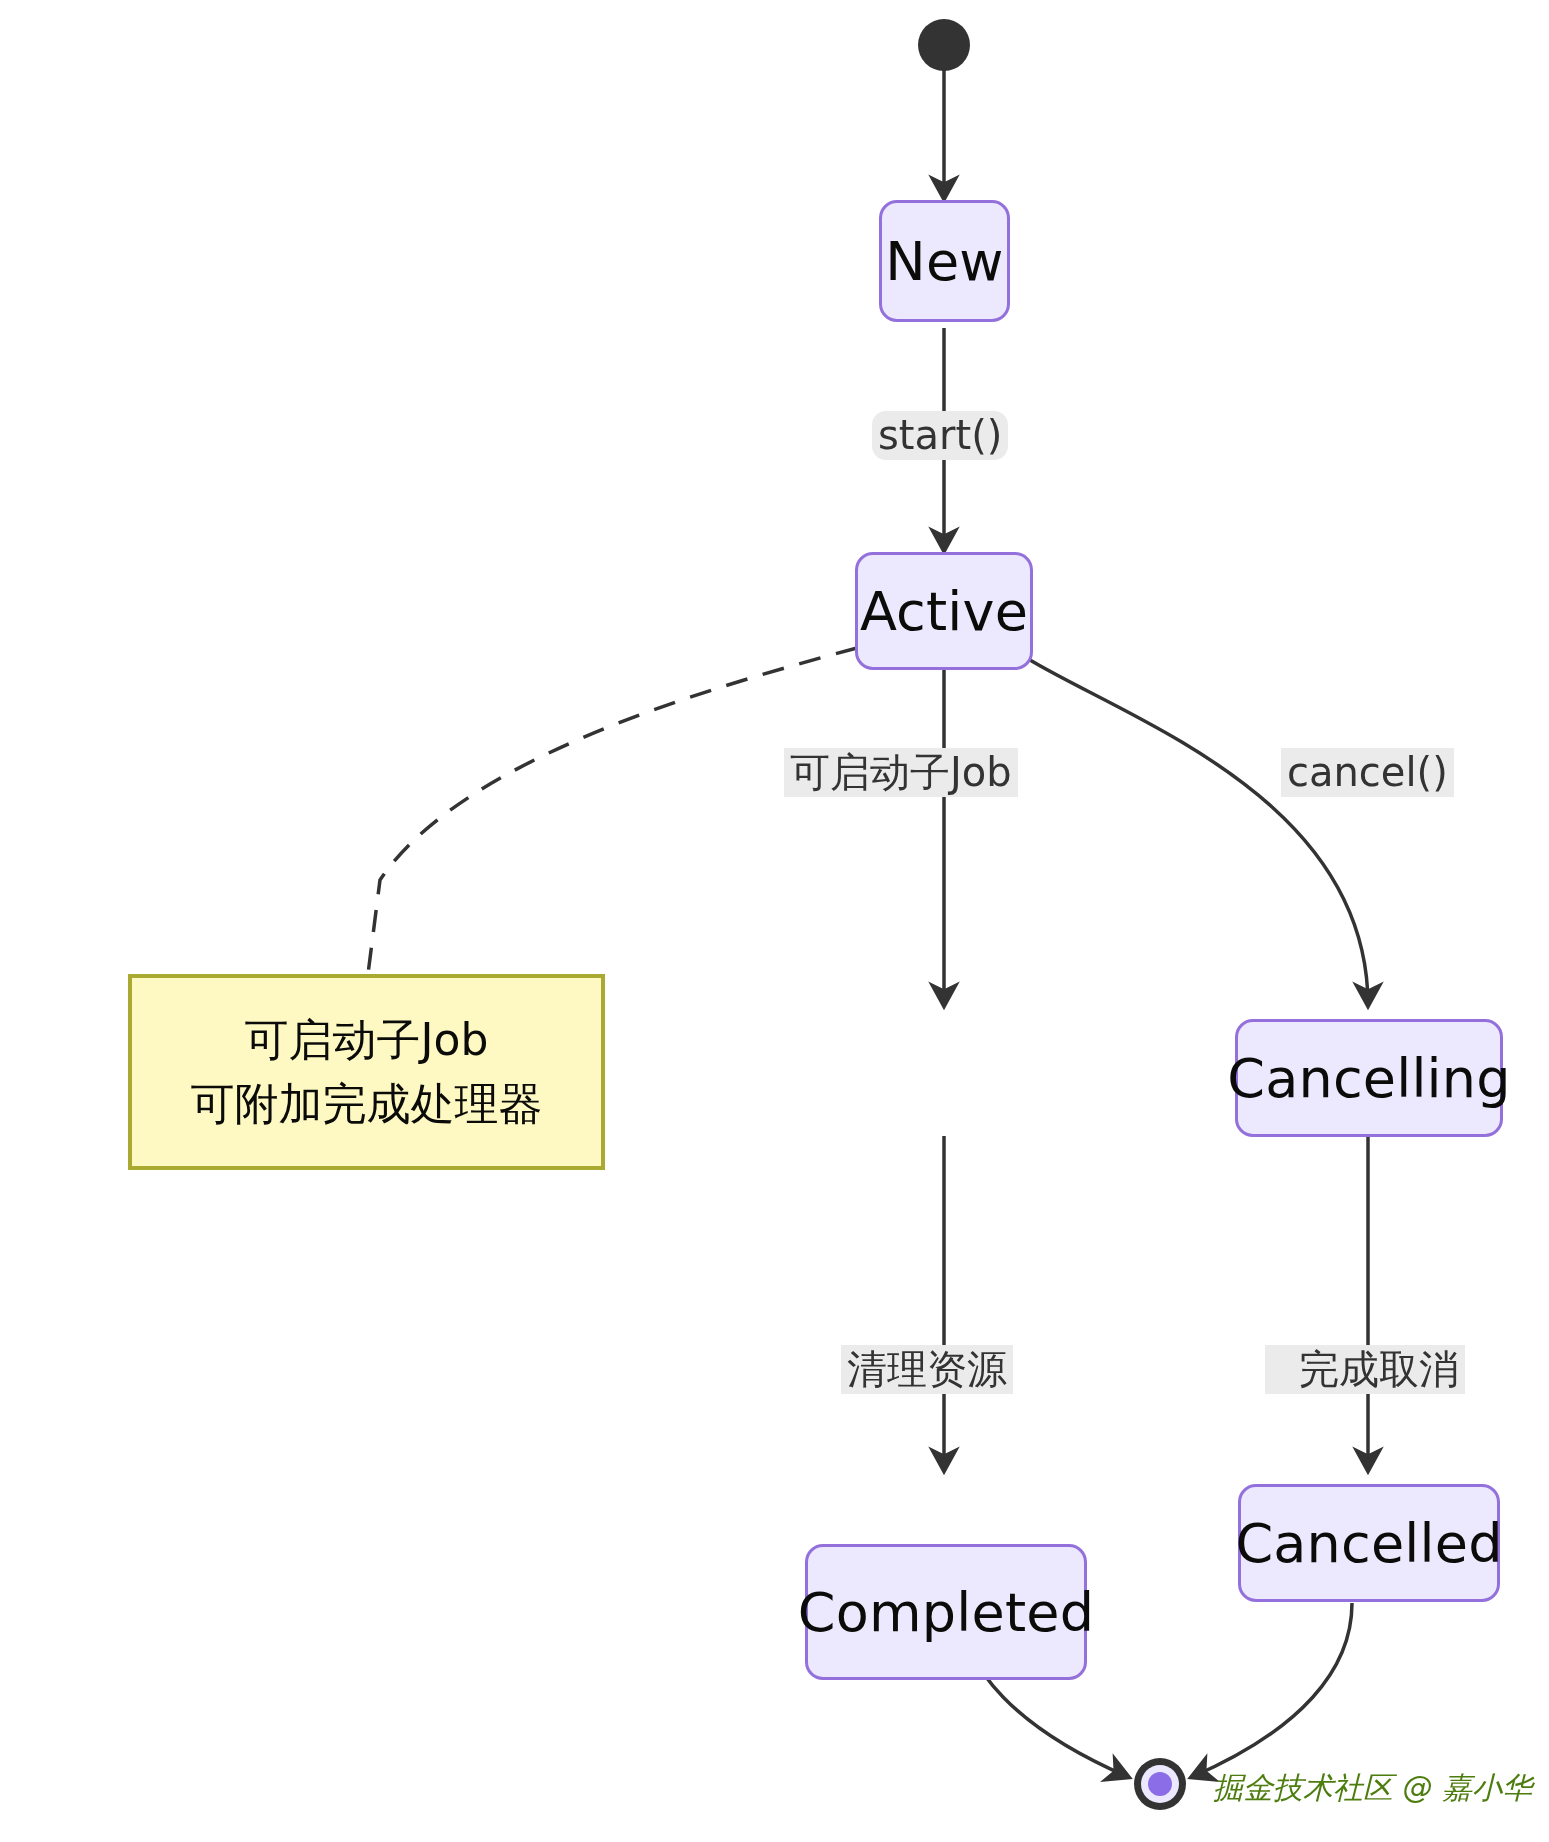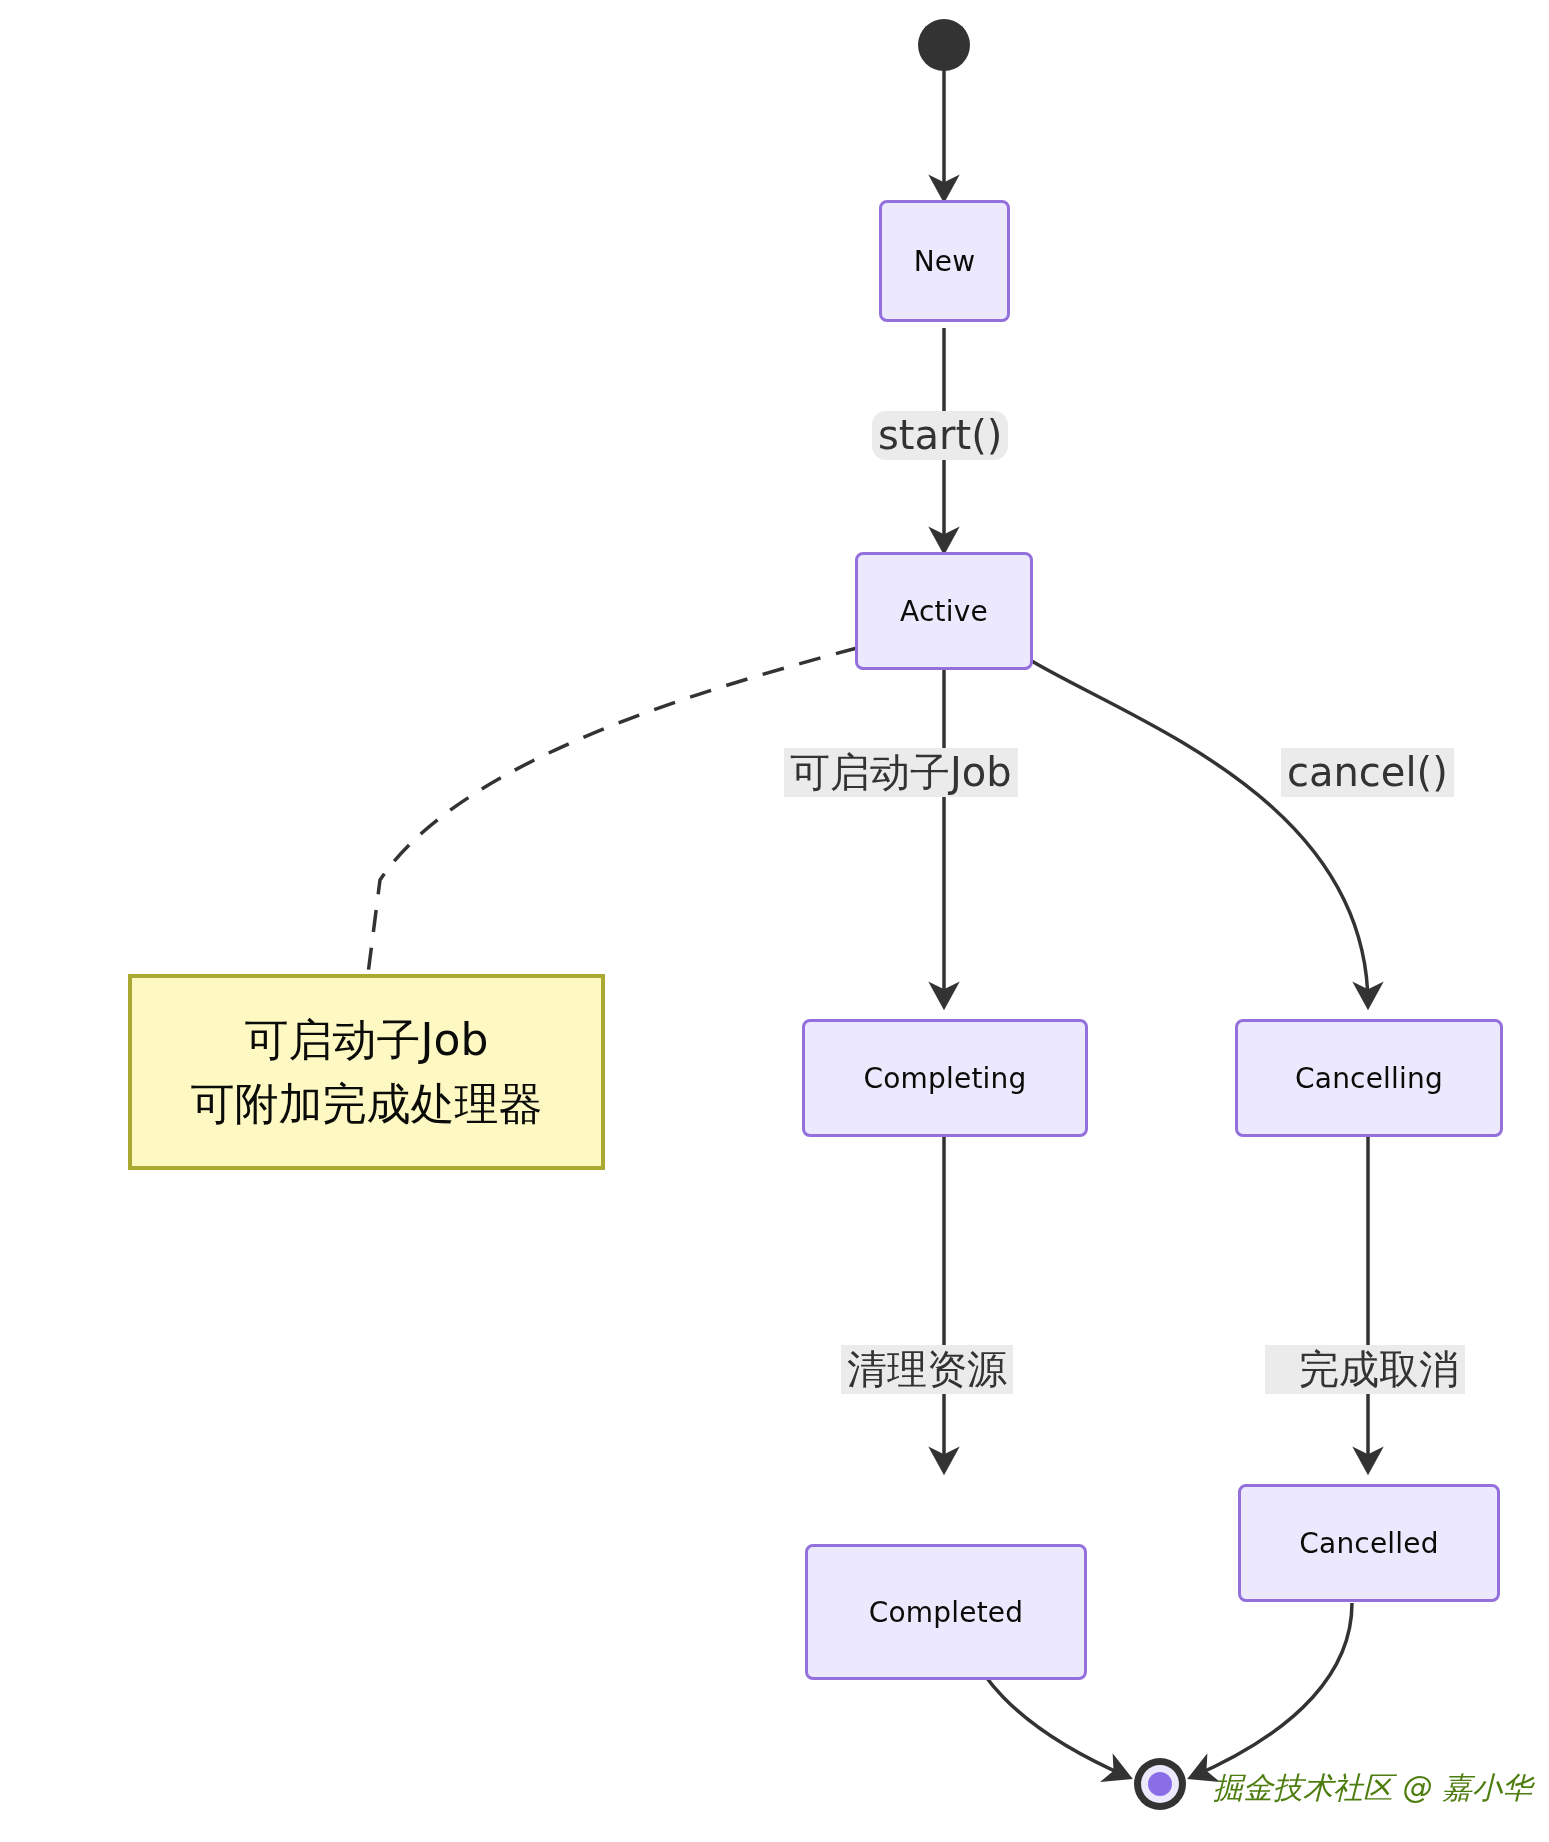--- a/index.html
+++ b/index.html
@@ -22,26 +22,26 @@
     left: 0;
     top: 0;
     width: 1549px;
     height: 1842px;
   }
   .state-node {
     position: absolute;
     box-sizing: border-box;
     background: #ECE8FD;
     border: 3px solid #9370DB;
-    border-radius: 8px;
+    border-radius: 18px;
     display: flex;
     align-items: center;
     justify-content: center;
     color: #0b0b09;
-    font-size: 28px;
+    font-size: 54px;
     font-family: "DejaVu Sans", sans-serif;
     letter-spacing: 0.2px;
     white-space: nowrap;
   }
   .edge-label {
     position: absolute;
     background: #EBEBEB;
     color: #333333;
     font-size: 40px;
     font-family: "DejaVu Sans", sans-serif;
@@ -134,23 +134,20 @@
   </svg>
 
   <div class="state-node" style="left:879px; top:200px; width:131px; height:122px;">
     <span>New</span>
   </div>
 
   <div class="state-node" style="left:855px; top:552px; width:178px; height:118px;">
     <span>Active</span>
   </div>
 
-  <div class="state-node" style="left:802px; top:1019px; width:286px; height:118px;">
-    <span>Completing</span>
-  </div>
 
   <div class="state-node" style="left:1235px; top:1019px; width:268px; height:118px;">
     <span>Cancelling</span>
   </div>
 
   <div class="state-node" style="left:805px; top:1544px; width:282px; height:136px;">
     <span>Completed</span>
   </div>
 
   <div class="state-node" style="left:1238px; top:1484px; width:262px; height:118px;">

